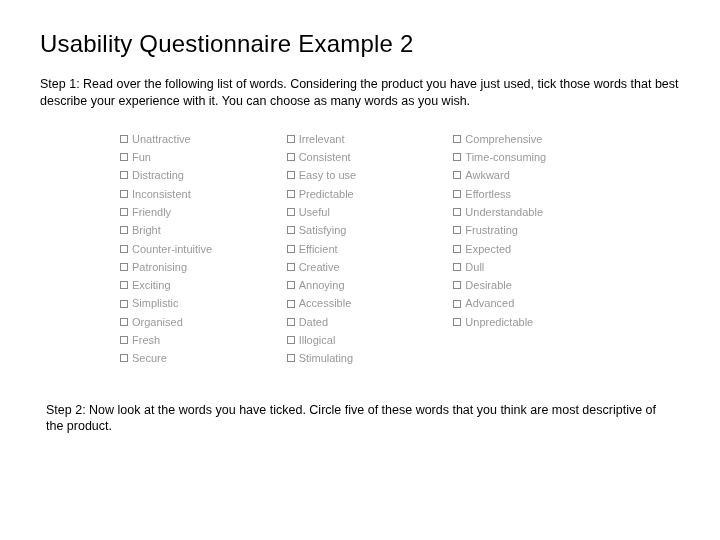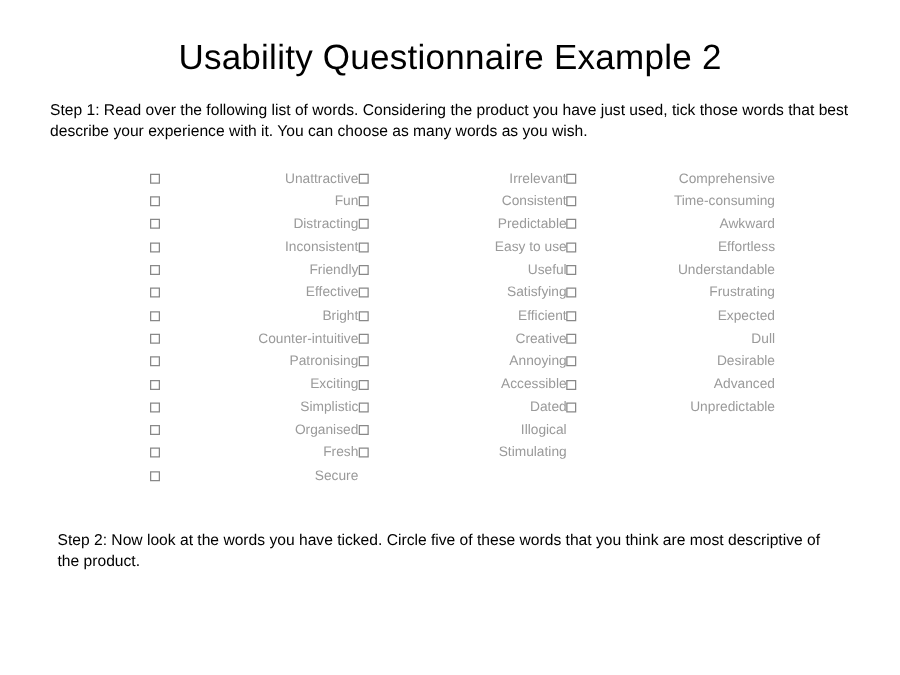--- a/index.html
+++ b/index.html
@@ -5,23 +5,22 @@
   * { margin: 0; padding: 0; box-sizing: border-box; }
   body {
     width: 720px;
     height: 540px;
     background: #fff;
     font-family: Arial, Helvetica, sans-serif;
     color: #000;
     padding: 30px 40px 20px 40px;
   }
   .title {
-    font-size: 28px;
+    font-size: 24px;
     font-weight: normal;
-    text-align: center;
     margin-bottom: 18px;
     letter-spacing: 0.2px;
   }
   .instructions {
     font-size: 12.5px;
     line-height: 1.35;
     margin-bottom: 22px;
   }
   .columns {
     display: flex;
@@ -30,25 +29,24 @@
   }
   .col {
     flex: 1;
     display: flex;
     flex-direction: column;
     gap: 4px;
   }
   .item {
     display: flex;
     align-items: center;
-    gap: 16px;
+    gap: 4px;
     font-size: 11px;
     color: #9a9a9a;
     line-height: 1.3;
-    justify-content: space-between;
   }
   .box {
     width: 8px;
     height: 8px;
     border: 1px solid #888;
     flex: 0 0 auto;
     display: inline-block;
   }
   .step2 {
     font-size: 12.5px;
@@ -81,24 +79,20 @@
       <div class="item">
         <span class="box"></span>
         <span>Inconsistent</span>
       </div>
       <div class="item">
         <span class="box"></span>
         <span>Friendly</span>
       </div>
       <div class="item">
         <span class="box"></span>
-        <span>Effective</span>
-      </div>
-      <div class="item">
-        <span class="box"></span>
         <span>Bright</span>
       </div>
       <div class="item">
         <span class="box"></span>
         <span>Counter-intuitive</span>
       </div>
       <div class="item">
         <span class="box"></span>
         <span>Patronising</span>
       </div>
@@ -127,25 +121,25 @@
       <div class="item">
         <span class="box"></span>
         <span>Irrelevant</span>
       </div>
       <div class="item">
         <span class="box"></span>
         <span>Consistent</span>
       </div>
       <div class="item">
         <span class="box"></span>
+        <span>Easy to use</span>
+      </div>
+      <div class="item">
+        <span class="box"></span>
         <span>Predictable</span>
-      </div>
-      <div class="item">
-        <span class="box"></span>
-        <span>Easy to use</span>
       </div>
       <div class="item">
         <span class="box"></span>
         <span>Useful</span>
       </div>
       <div class="item">
         <span class="box"></span>
         <span>Satisfying</span>
       </div>
       <div class="item">

